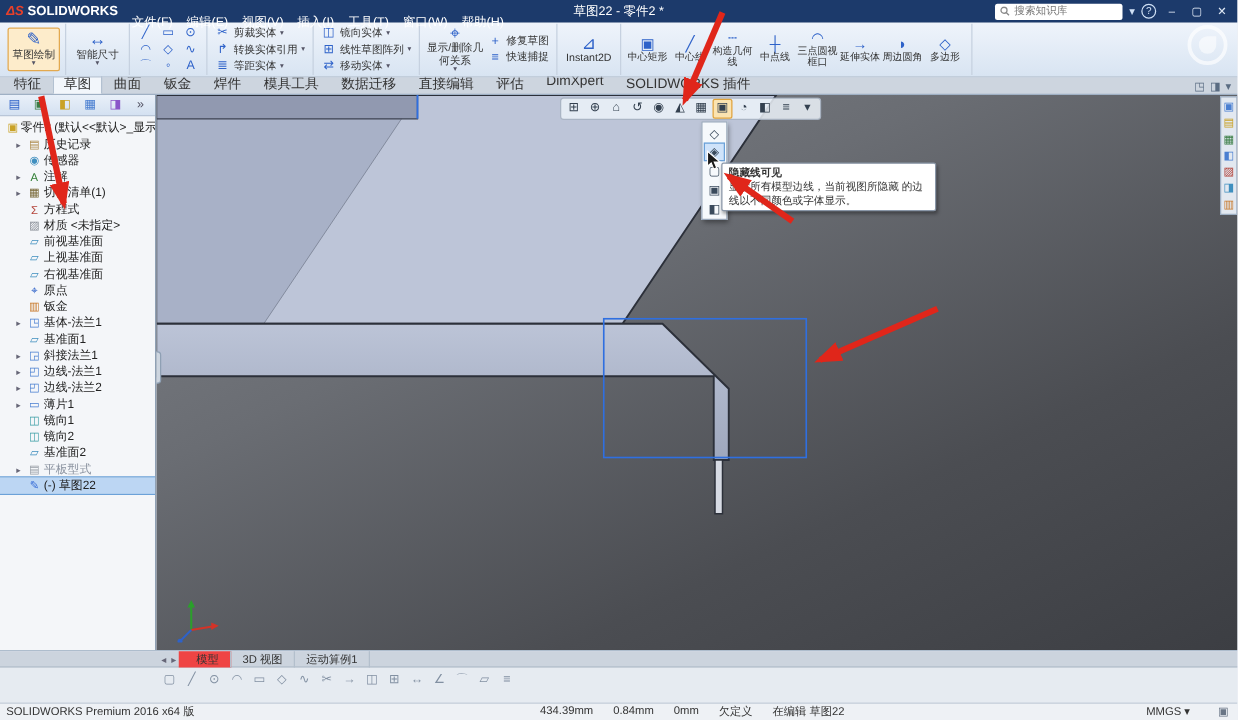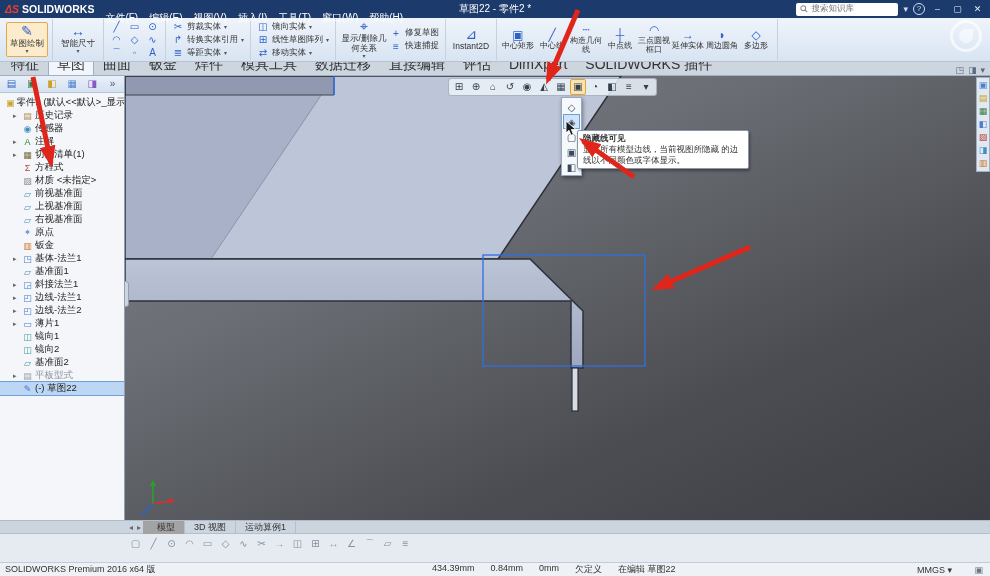--- a/index.html
+++ b/index.html
@@ -38,21 +38,21 @@
   .srow{display:flex;align-items:center;gap:3px;font-size:8.5px;color:#333;padding:0 2px;white-space:nowrap;}
   .srow .sicon{color:#2e62c9;font-size:10px;width:12px;text-align:center;}
   .vbtns{display:flex;align-items:stretch;}
   .vbtn{width:34px;display:flex;flex-direction:column;align-items:center;justify-content:center;text-align:center;}
   .vbtn .vicon{font-size:12px;color:#2e62c9;line-height:13px;}
   .vbtn .vlabel{font-size:8px;line-height:1.1;color:#333;}
 
   
   .tabrow{position:absolute;top:62px;left:0;right:0;height:14px;background:#cdd5df;display:flex;
     align-items:flex-end;padding-left:2px;z-index:24;border-bottom:1px solid #9fb0c4;}
-  .tab{font-size:14px;color:#333;padding:1px 8px 1px;border:1px solid transparent;border-bottom:none;white-space:nowrap;}
+  .tab{font-size:11px;color:#333;padding:1px 8px 1px;border:1px solid transparent;border-bottom:none;white-space:nowrap;}
   .tab.active{background:#f2f6fb;border-color:#9fb0c4;border-radius:2px 2px 0 0;}
   .tabrow-right{margin-left:auto;display:flex;gap:4px;align-items:center;padding:0 5px;}
   .tabrow-right span{font-size:9px;color:#5a6c82;}
 
   
   .leftpanel{position:absolute;top:76px;left:0;width:125px;height:444px;background:#f4f6f9;
     border-right:1px solid #8fa0b4;z-index:10;overflow:hidden;}
   .lp-head{height:17px;background:linear-gradient(#e9f0f9,#d4e1f1);display:flex;align-items:center;
     gap:5px;padding:0 4px;border-bottom:1px solid #b9c6d8;}
   .lp-head .hicon{font-size:10px;}
@@ -95,21 +95,21 @@
   .wm-logo{width:32px;height:32px;border:3px solid rgba(255,255,255,.65);border-radius:50%;position:relative;}
   .wm-logo:after{content:"";position:absolute;left:6px;top:6px;width:14px;height:14px;
     border-radius:50% 0 50% 50%;background:rgba(255,255,255,.55);}
 
   
   .bottombar{position:absolute;left:0;top:520px;right:0;height:42px;background:#e6ebf1;border-top:1px solid #aebdcd;z-index:12;}
   .bt-tabs{display:flex;align-items:center;height:13px;background:#ccd4de;border-bottom:1px solid #b3bfcc;
     font-size:9px;color:#333;padding-left:127px;}
   .bt-nav{color:#667;font-size:8px;padding:0 2px;}
   .btab{padding:0 9px;border-right:1px solid #b3bfcc;height:13px;line-height:13px;}
-  .btab.active{background:#a3a3a3;padding-left:14px;}
+  .btab.active{background:#ef4444;padding-left:14px;}
   .bt-tools{display:flex;align-items:center;gap:3px;padding:3px 0 0 128px;}
   .btool{width:15px;height:14px;text-align:center;font-size:10px;color:#8290a2;line-height:14px;}
 
   
   .statusbar{position:absolute;left:0;bottom:0;right:0;height:14px;background:#eef1f5;border-top:1px solid #c2ccd8;
     font-size:9px;color:#333;display:flex;align-items:center;padding:0 5px;z-index:12;}
   .sb-coords{position:absolute;left:432px;display:flex;gap:16px;}
   .sb-units{position:absolute;right:38px;}
   .sb-grid{position:absolute;right:7px;color:#6a7686;}
 

